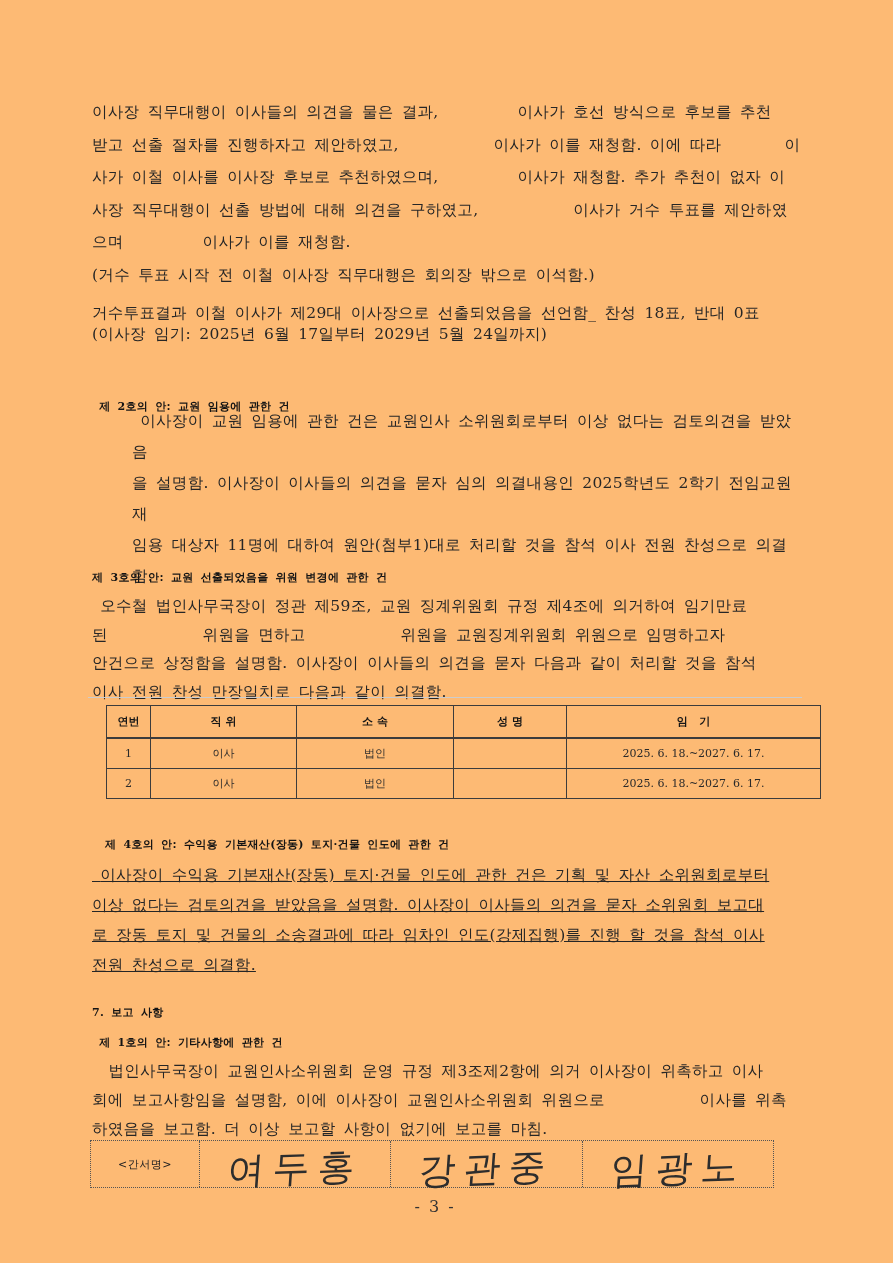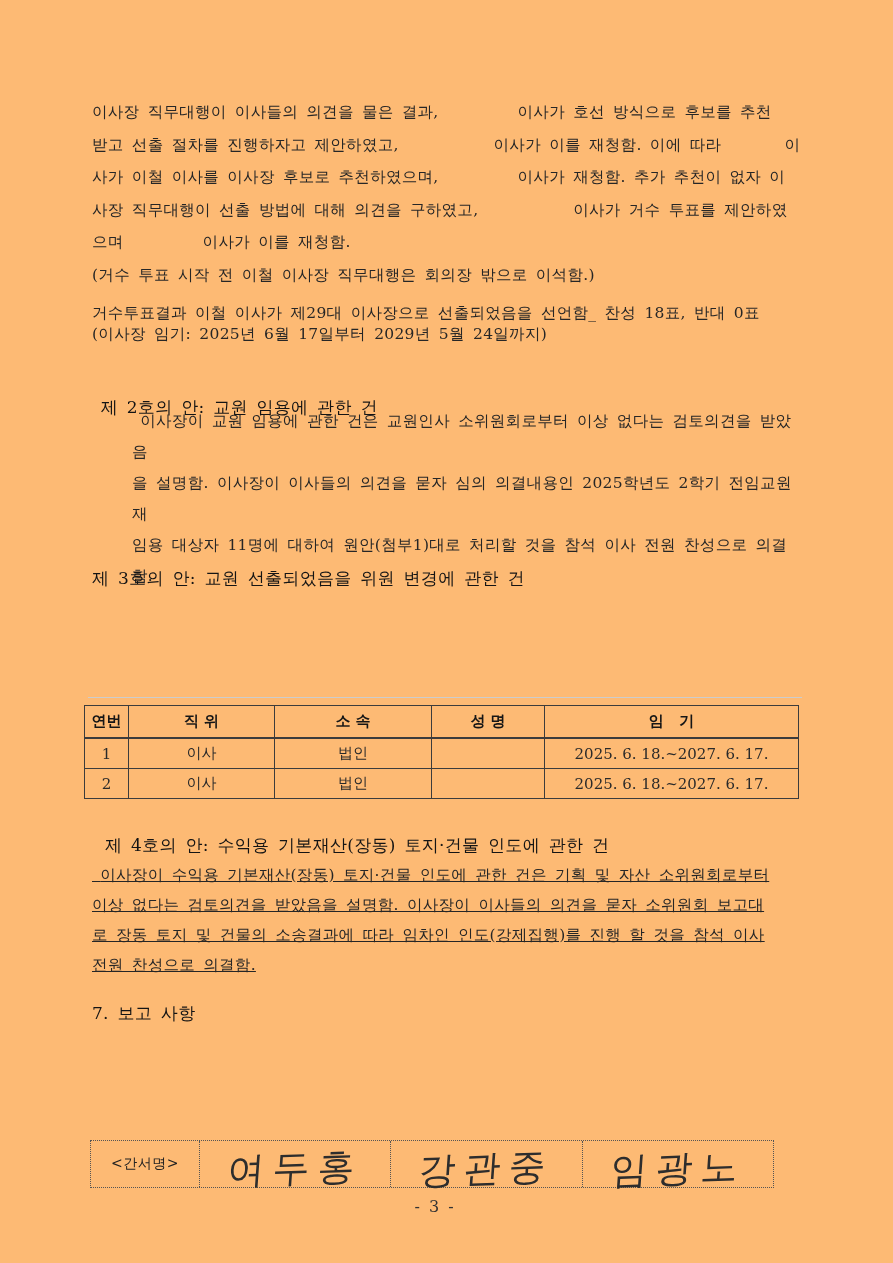--- a/index.html
+++ b/index.html
@@ -20,23 +20,23 @@
     position: absolute;
     left: 92px;
     right: 86px;
     white-space: pre-wrap;
     font-size: 15.5px;
     line-height: 32.5px;
     letter-spacing: 0.3px;
     word-spacing: 3px;
   }
   .heading {
-    font-weight: normal;
+    font-weight: bold;
     color: #141414;
-    font-size: 17px;
+    font-size: 11px;
     line-height: 30px;
     white-space: pre-wrap;
   }
   #election-discussion { top: 96px; }
   #election-result { top: 303px; line-height: 21px; }
   #agenda2-heading { top: 392px; }
   #agenda2-body { top: 406px; line-height: 31px; margin-left: 40px; }
   #agenda3-heading { top: 563px; }
   #agenda3-body { top: 592px; line-height: 28.5px; }
   #agenda4-heading { top: 830px; margin-left: 13px; }
@@ -49,24 +49,24 @@
     position: absolute;
     left: 88px;
     width: 714px;
     top: 697px;
     border-top: 1px solid #cccccc;
   }
 
   table.committee {
     position: absolute;
     top: 705px;
-    left: 84px;
+    left: 106px;
     width: 714px;
     border-collapse: collapse;
-    font-size: 15px;
+    font-size: 11px;
     color: #2a2a2a;
     table-layout: fixed;
   }
   table.committee th, table.committee td {
     border: 1.6px solid #3c3c3c;
     text-align: center;
     padding: 0;
     height: 29px;
     overflow: hidden;
     white-space: pre;
@@ -95,21 +95,21 @@
   .signature-box .cell {
     border-right: 1px dotted #555;
     position: relative;
   }
   .signature-box .cell:last-child { border-right: none; }
   .sig-label-cell {
     width: 108px;
     display: flex;
     align-items: center;
     justify-content: center;
-    font-size: 14px;
+    font-size: 11px;
     color: #222;
     letter-spacing: 0.5px;
   }
   .sig-cell { flex: 1; }
   .sig-name {
     position: absolute;
     left: 50%;
     top: 2px;
     transform: translateX(-50%) rotate(-2deg) skewX(-6deg);
     font-size: 37px;
@@ -146,20 +146,24 @@
 (이사장 임기: 2025년 6월 17일부터 2029년 5월 24일까지)</div>
 
   <div class="block heading" id="agenda2-heading"> 제 2호의 안: 교원 임용에 관한 건</div>
 
   <div class="block" id="agenda2-body"> 이사장이 교원 임용에 관한 건은 교원인사 소위원회로부터 이상 없다는 검토의견을 받았음
 을 설명함. 이사장이 이사들의 의견을 묻자 심의 의결내용인 2025학년도 2학기 전임교원 재
 임용 대상자 11명에 대하여 원안(첨부1)대로 처리할 것을 참석 이사 전원 찬성으로 의결함.</div>
 
   <div class="block heading" id="agenda3-heading">제 3호의 안: 교원 선출되었음을 위원 변경에 관한 건</div>
 
+  <div class="block" id="agenda3-body"> 오수철 법인사무국장이 정관 제59조, 교원 징계위원회 규정 제4조에 의거하여 임기만료
+된      위원을 면하고      위원을 교원징계위원회 위원으로 임명하고자
+안건으로 상정함을 설명함. 이사장이 이사들의 의견을 묻자 다음과 같이 처리할 것을 참석
+이사 전원 찬성 만장일치로 다음과 같이 의결함.</div>
 
   <div class="scan-line"></div>
 
   <table class="committee">
     <colgroup>
       <col class="c-no">
         <col class="c-pos">
         <col class="c-org">
         <col class="c-name">
         <col class="c-term">
@@ -193,21 +197,25 @@
 
   <div class="block heading" id="agenda4-heading">제 4호의 안: 수익용 기본재산(장동) 토지·건물 인도에 관한 건</div>
 
   <div class="block" id="agenda4-body"> 이사장이 수익용 기본재산(장동) 토지·건물 인도에 관한 건은 기획 및 자산 소위원회로부터
 이상 없다는 검토의견을 받았음을 설명함. 이사장이 이사들의 의견을 묻자 소위원회 보고대
 로 장동 토지 및 건물의 소송결과에 따라 임차인 인도(강제집행)를 진행 할 것을 참석 이사
 전원 찬성으로 의결함.</div>
 
   <div class="block heading" id="report-heading">7. 보고 사항</div>
 
-
+  <div class="block heading" id="report-subheading"> 제 1호의 안: 기타사항에 관한 건</div>
+
+  <div class="block" id="report-body">  법인사무국장이 교원인사소위원회 운영 규정 제3조제2항에 의거 이사장이 위촉하고 이사
+회에 보고사항임을 설명함, 이에 이사장이 교원인사소위원회 위원으로      이사를 위촉
+하였음을 보고함. 더 이상 보고할 사항이 없기에 보고를 마침.</div>
 
   <div class="signature-box">
     <div class="cell sig-label-cell">&lt;간서명&gt;</div>
     <div class="cell sig-cell">
       <span class="sig-name">여두홍</span>
     </div>
     <div class="cell sig-cell">
       <span class="sig-name">강관중</span>
     </div>
     <div class="cell sig-cell">

